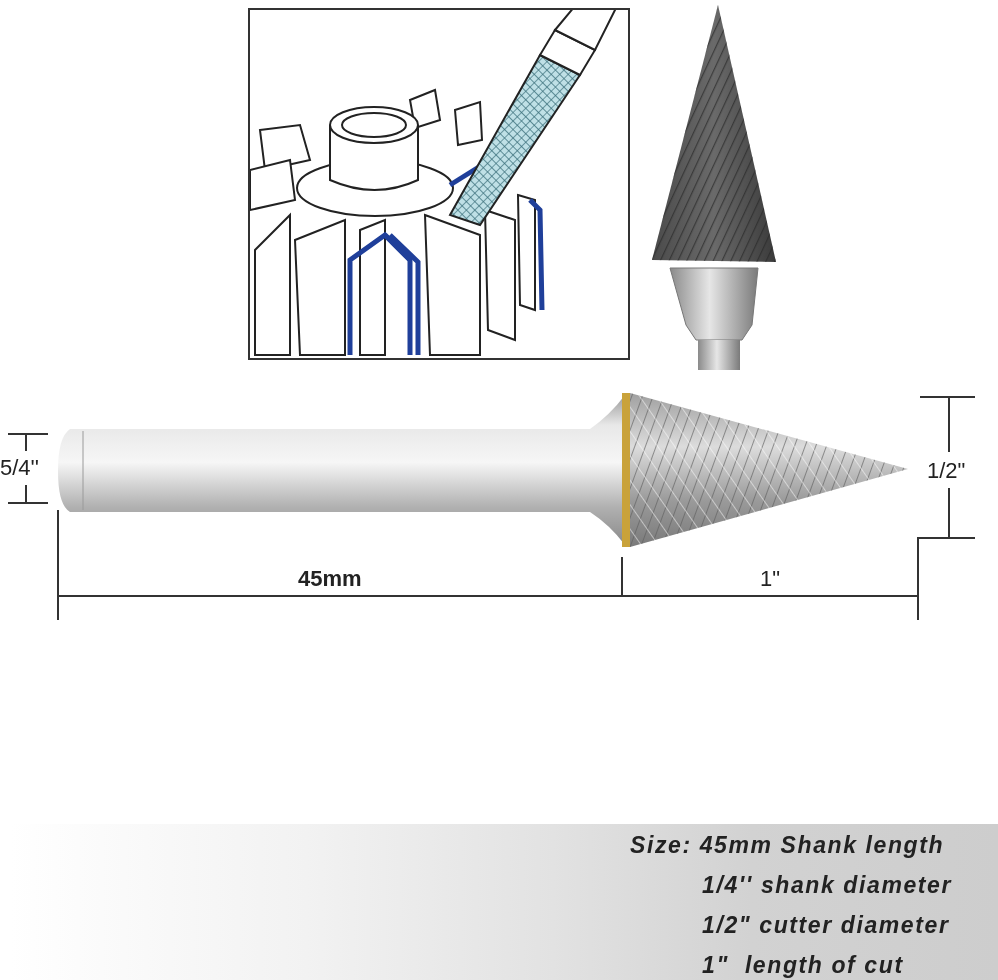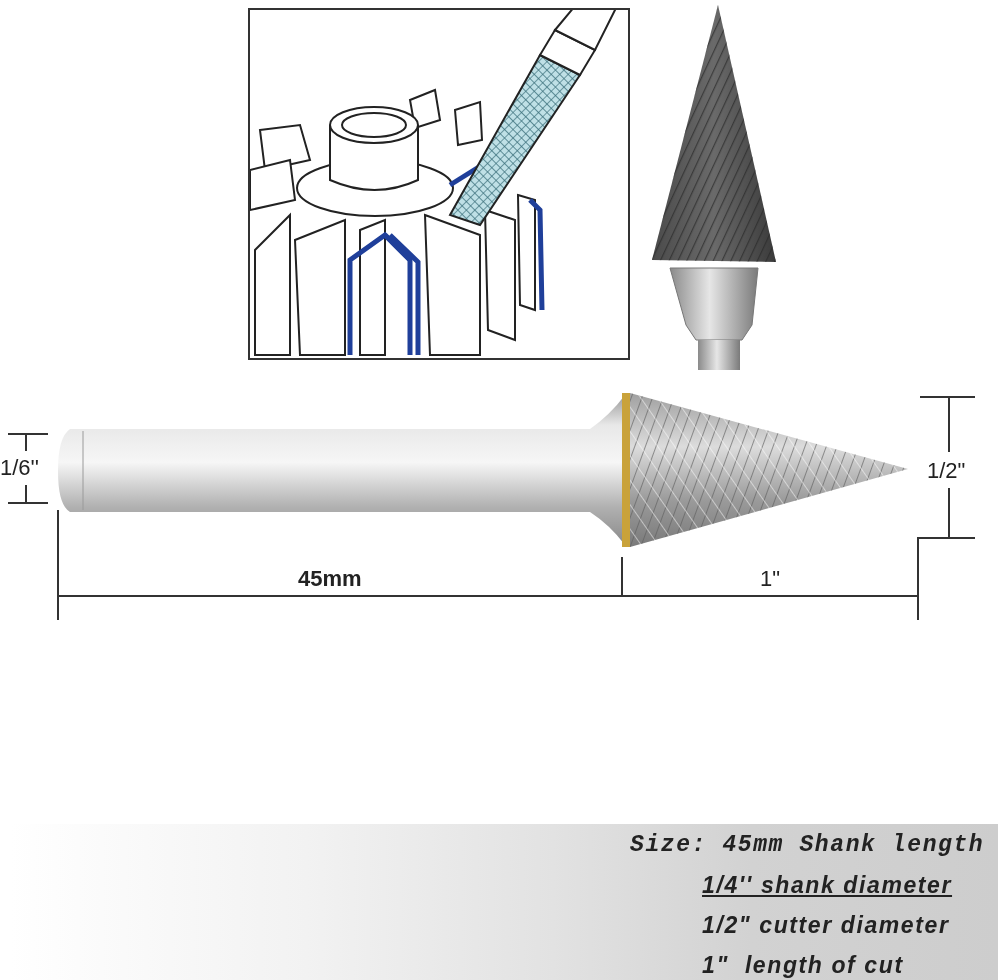--- a/index.html
+++ b/index.html
@@ -118,32 +118,32 @@
     <polygon points="580,8 858,84 580,162" fill="url(#cone)"></polygon>
     <polygon points="580,8 858,84 580,162" fill="url(#cut)" opacity="0.8"></polygon>
     <polygon points="580,8 858,84 580,162" fill="url(#cut2)"></polygon>
   </svg>
 </div>
 
 <div class="abs" style="left:8px; top:433px; width:40px; height:2px; background:#333;"></div>
 <div class="abs" style="left:8px; top:502px; width:40px; height:2px; background:#333;"></div>
 <div class="abs" style="left:25px; top:435px; width:2px; height:16px; background:#333;"></div>
 <div class="abs" style="left:25px; top:485px; width:2px; height:17px; background:#333;"></div>
-<div class="abs dim-text" style="left:0px; top:457px;">1/6''</div>
+<div class="abs dim-text" style="left:0px; top:457px;">5/4''</div>
 
 <div class="abs" style="left:920px; top:396px; width:55px; height:2px; background:#333;"></div>
 <div class="abs" style="left:918px; top:537px; width:57px; height:2px; background:#333;"></div>
 <div class="abs" style="left:948px; top:398px; width:2px; height:54px; background:#333;"></div>
 <div class="abs" style="left:948px; top:488px; width:2px; height:49px; background:#333;"></div>
 <div class="abs dim-text" style="left:927px; top:460px;">1/2"</div>
 
 <div class="abs" style="left:57px; top:595px; width:862px; height:2px; background:#333;"></div>
 <div class="abs" style="left:57px; top:510px; width:2px; height:110px; background:#333;"></div>
 <div class="abs" style="left:621px; top:557px; width:2px; height:40px; background:#333;"></div>
 <div class="abs" style="left:917px; top:537px; width:2px; height:83px; background:#333;"></div>
 <div class="abs dim-text" style="left:298px; top:568px;font-weight:bold;">45mm</div>
 <div class="abs dim-text" style="left:760px; top:568px;">1"</div>
 
 <div class="abs banner"></div>
-<div class="abs spec-line" style="left:630px; top:832px;font-family:Liberation Mono, monospace;">Size: 45mm Shank length</div>
-<div class="abs spec-line" style="left:702px; top:872px;text-decoration:underline;">1/4'' shank diameter</div>
+<div class="abs spec-line" style="left:630px; top:832px;">Size: 45mm Shank length</div>
+<div class="abs spec-line" style="left:702px; top:872px;">1/4'' shank diameter</div>
 <div class="abs spec-line" style="left:702px; top:912px;">1/2" cutter diameter</div>
 <div class="abs spec-line" style="left:702px; top:952px; white-space:pre;">1"  length of cut</div>
 
 </body></html>

